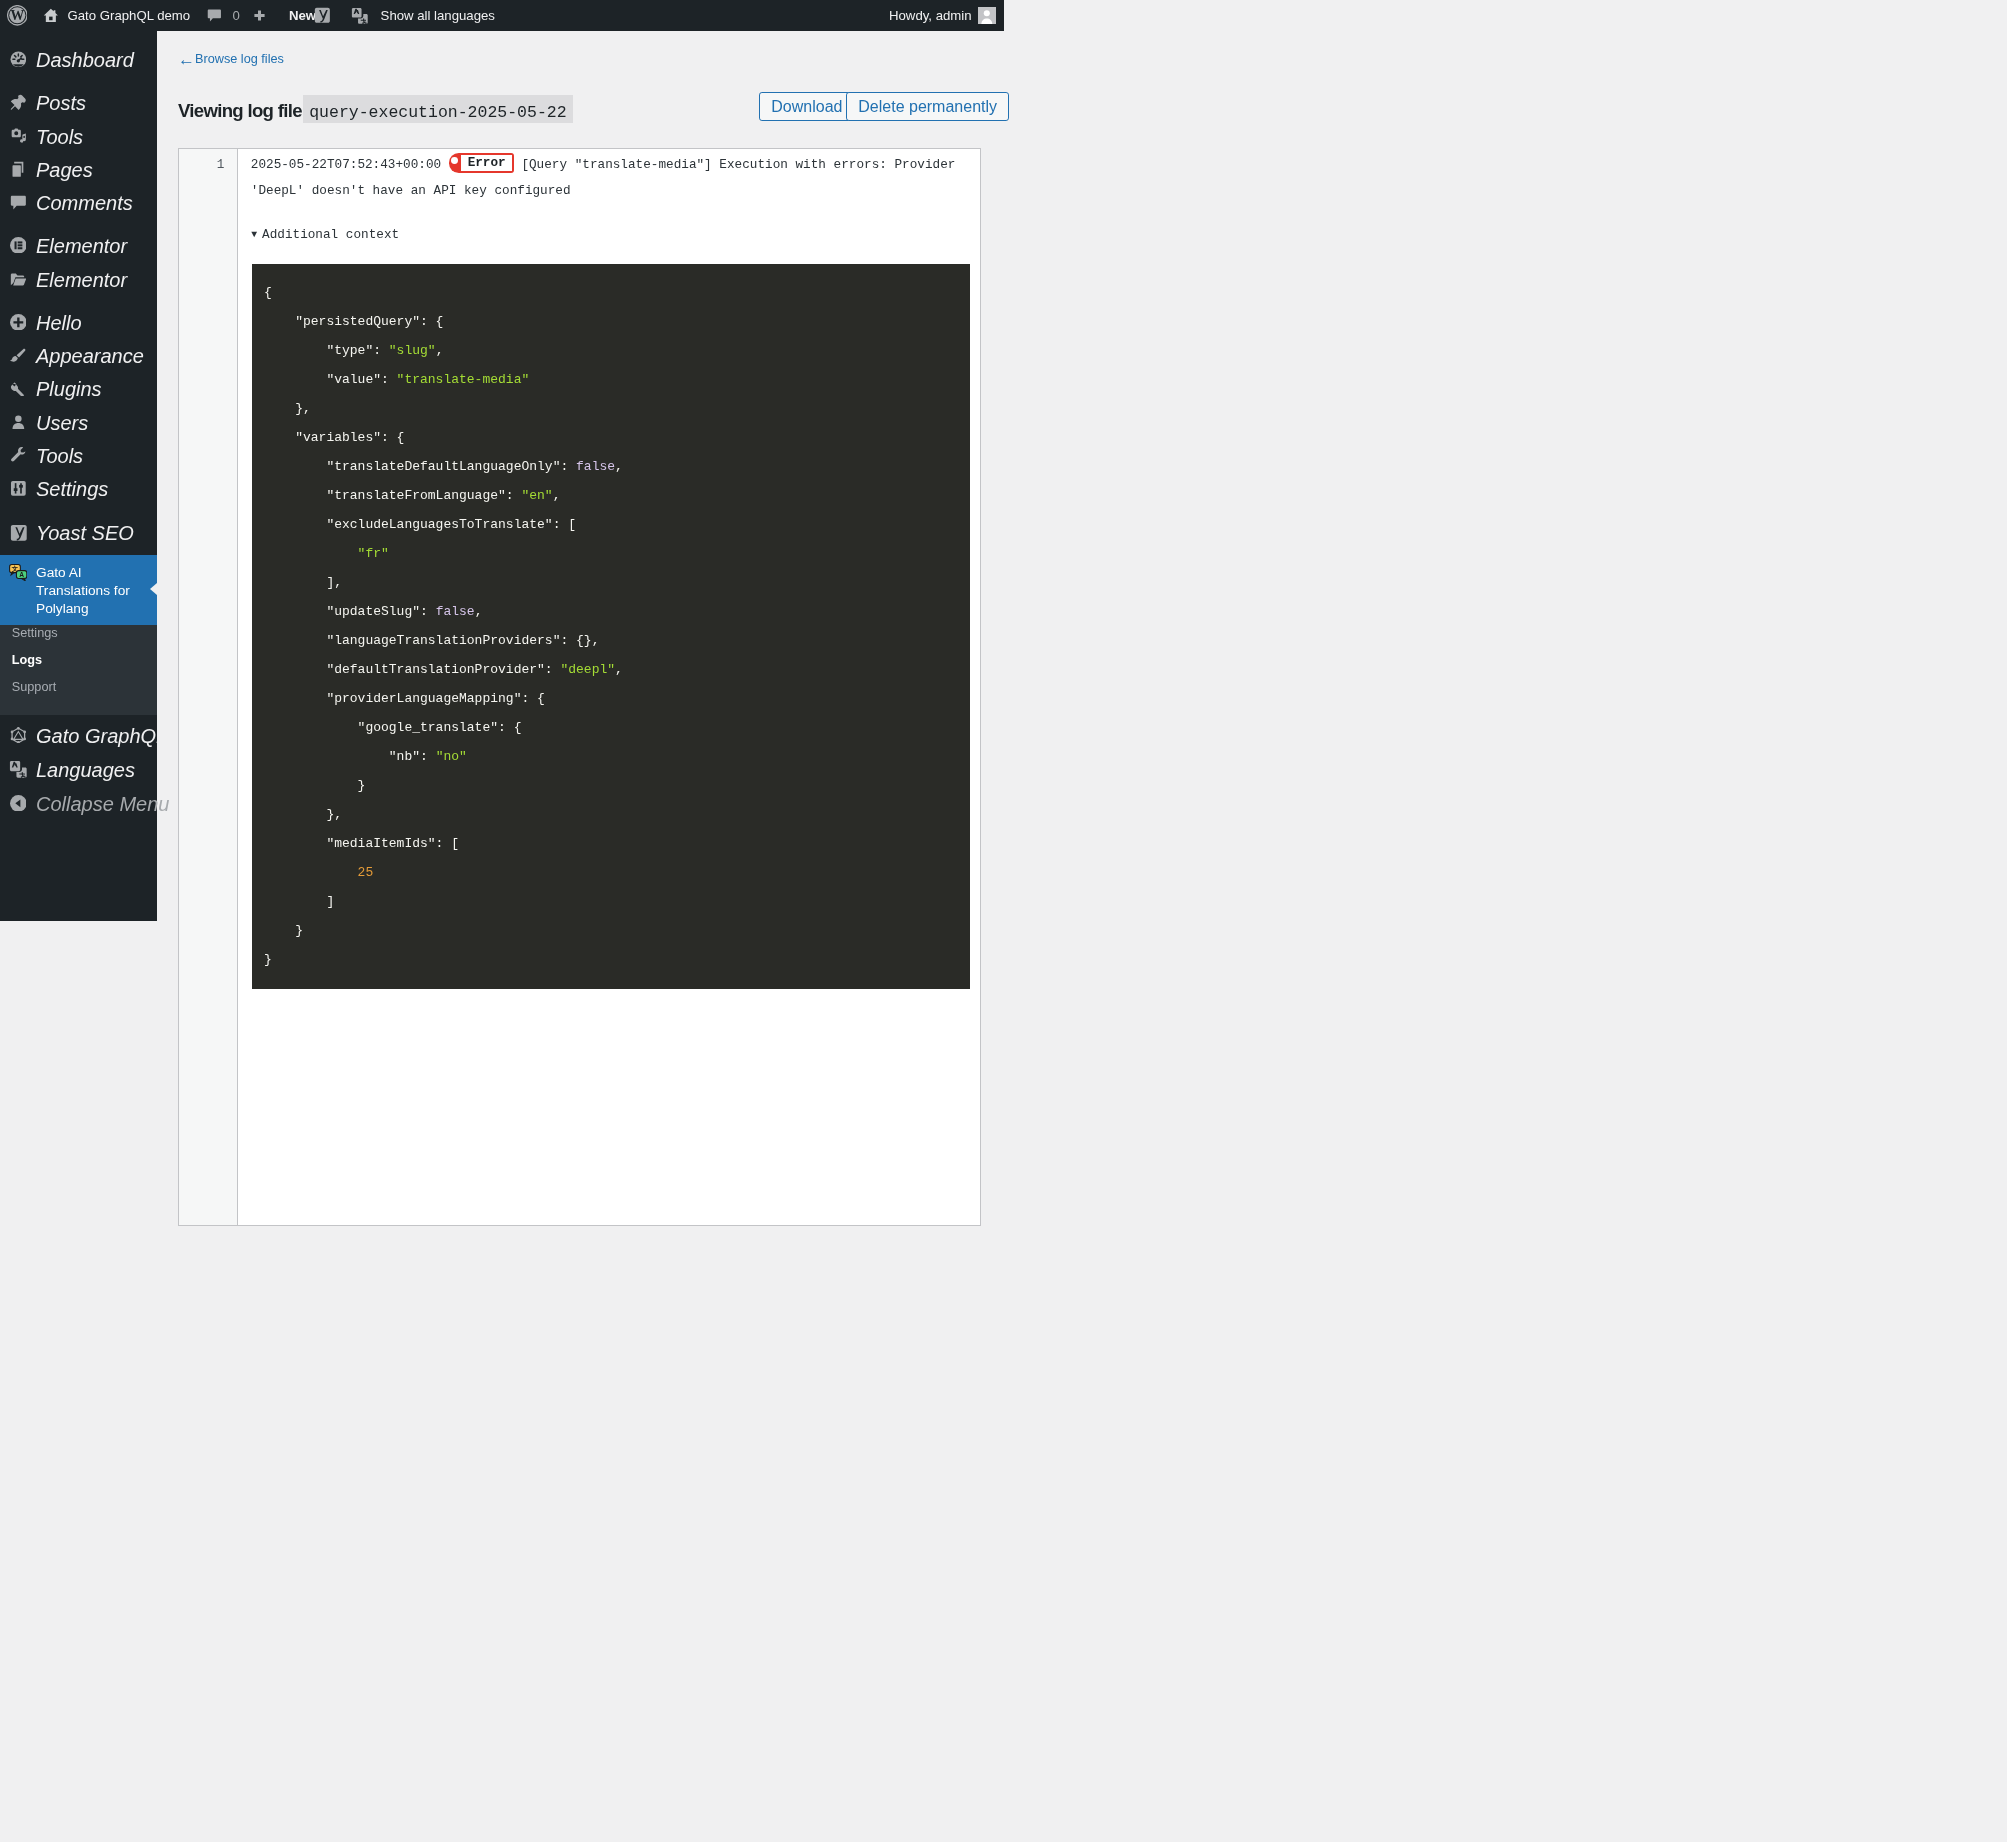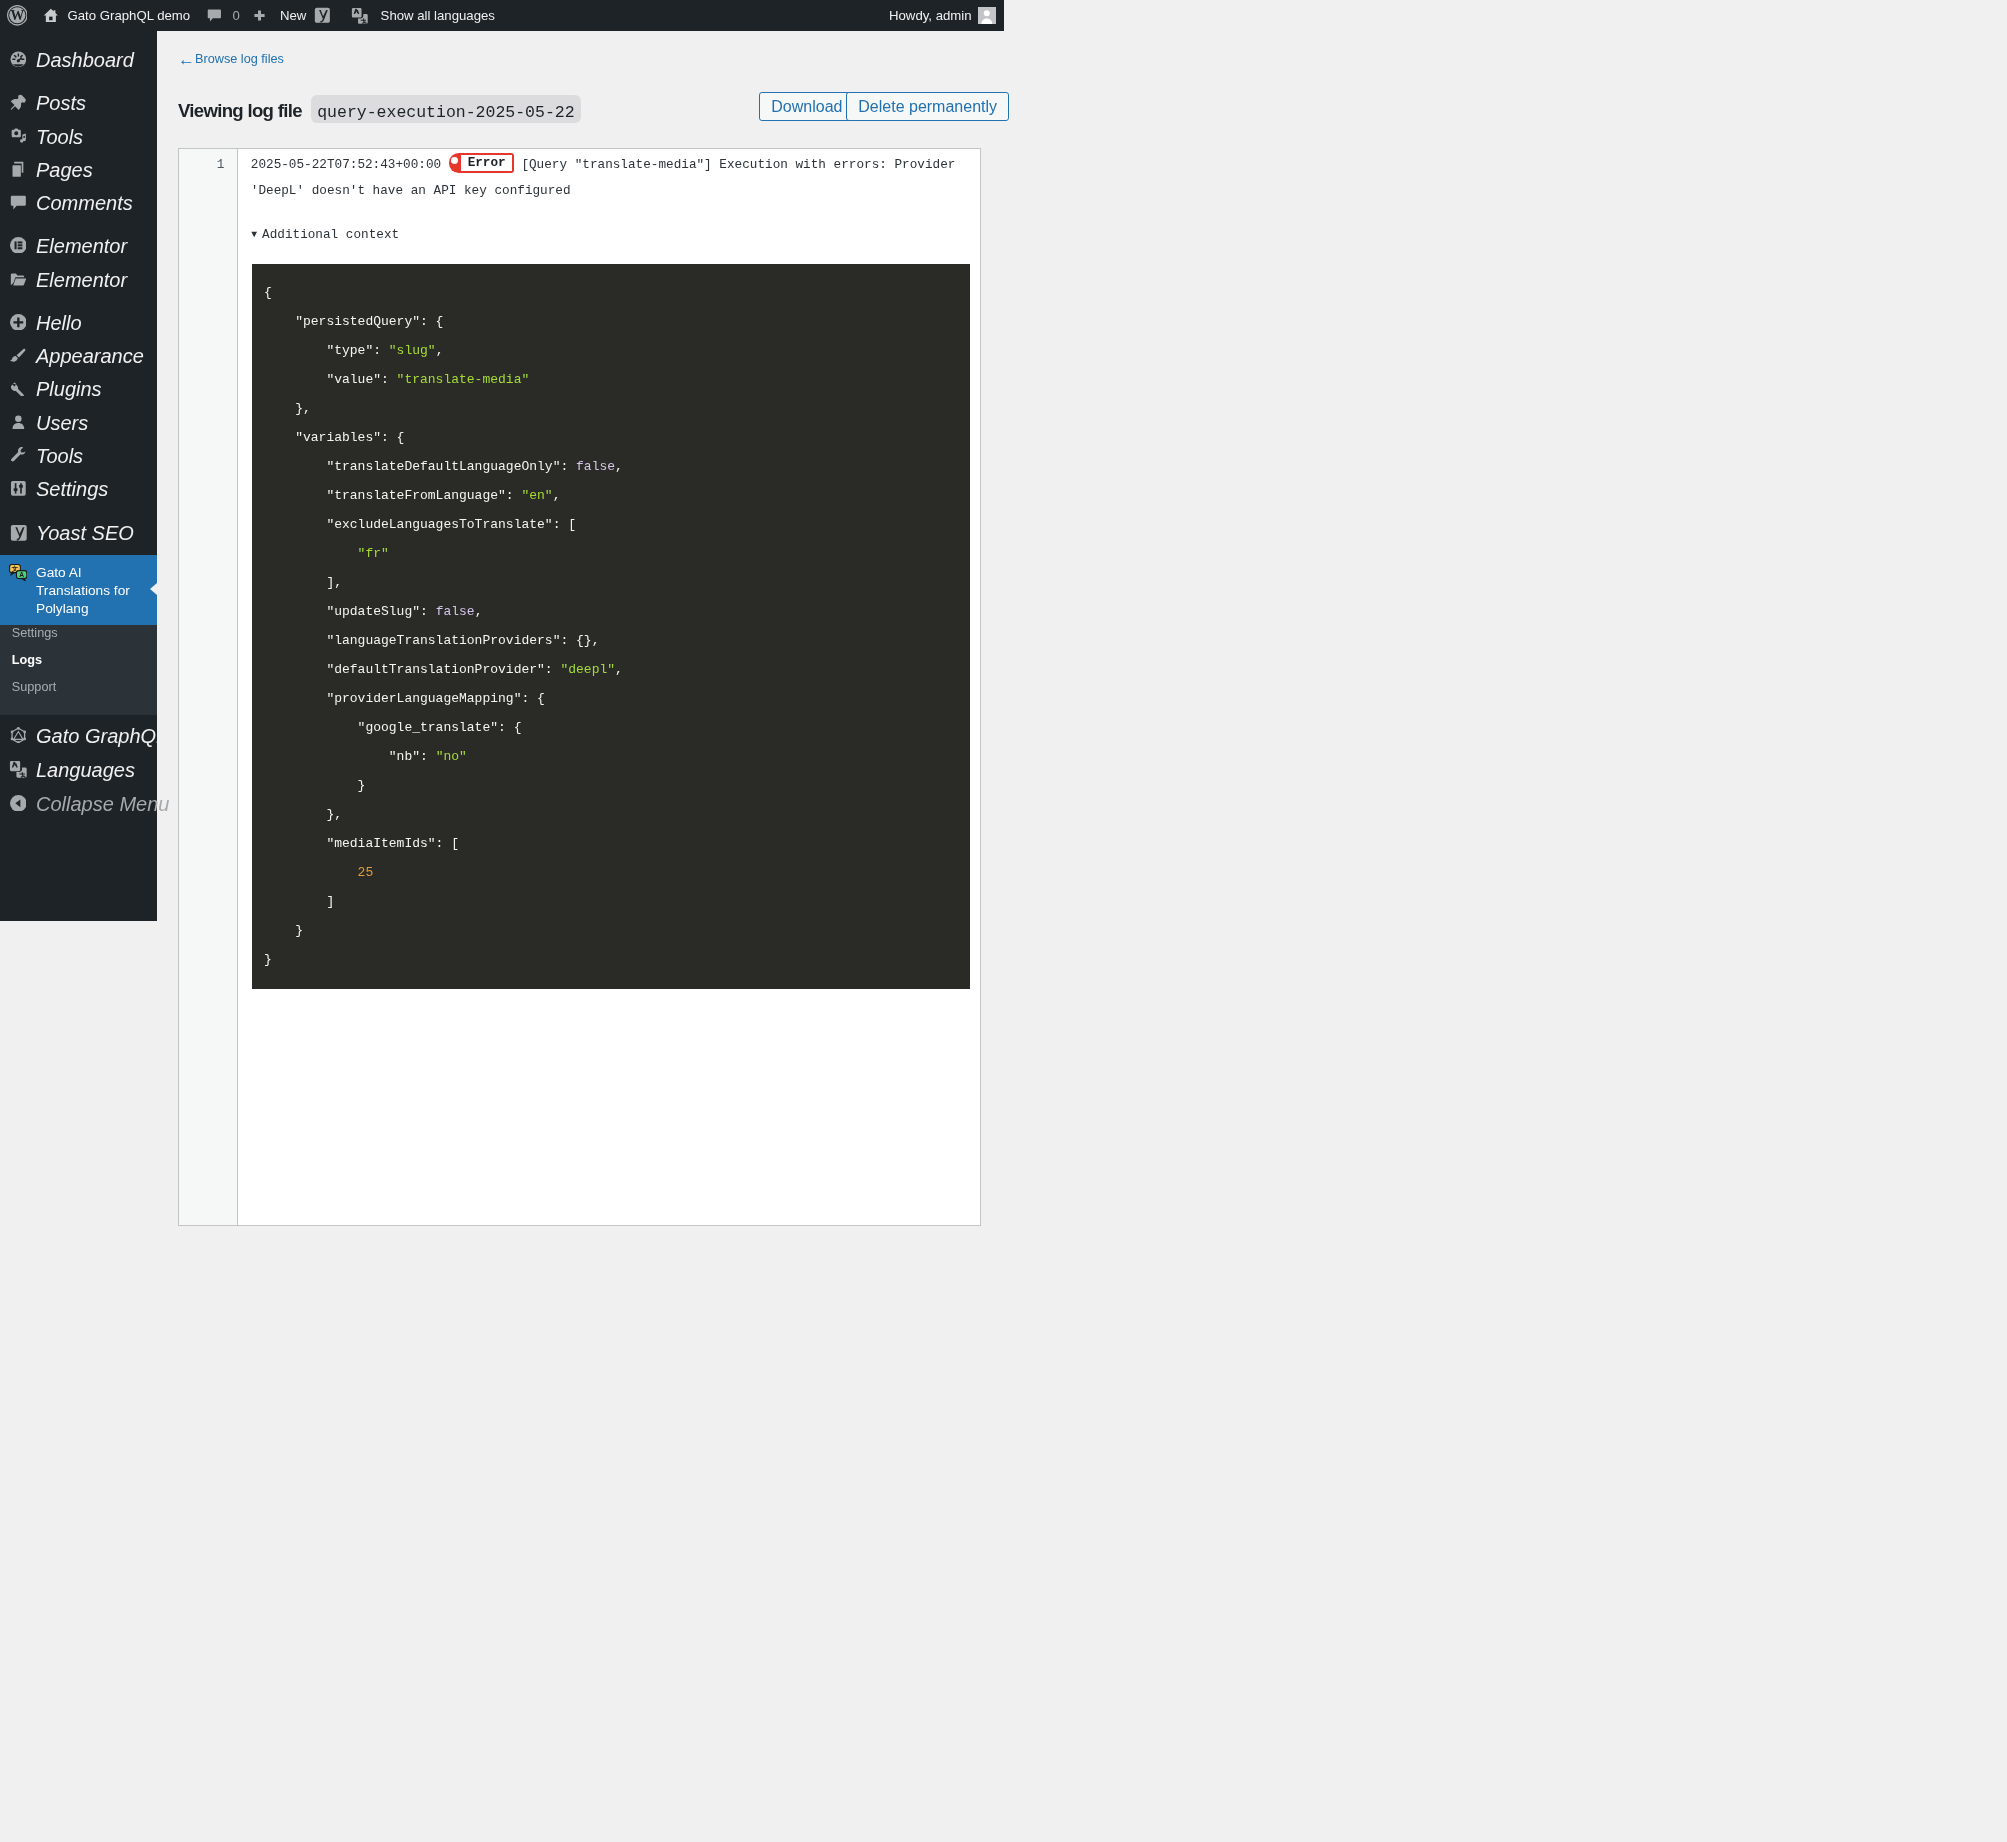--- a/index.html
+++ b/index.html
@@ -22,21 +22,21 @@
   #active-item .arrow { position:absolute; right:0; top:28px; width:0; height:0;
      border-top:6.9px solid transparent; border-bottom:6.9px solid transparent; border-right:7.8px solid #f0f0f1; }
   #submenu { position:absolute; left:0; top:625px; width:157px; height:90px; background:#2c3338; z-index:21; }
   #submenu .smi { position:absolute; left:11.8px; font-size:12.7px; color:#a8adb3; white-space:nowrap; }
 
   
   .backlink { position:absolute; left:178px; top:52px; color:#2271b1; font-size:12.7px; z-index:5; }
   .backlink .arr { font-size:17px; line-height:12.7px; vertical-align:-1.5px; letter-spacing:0; }
   h1.pagetitle { position:absolute; left:178px; top:99px; font-size:18.6px; letter-spacing:-0.7px; font-weight:700; color:#1d2327; white-space:nowrap; z-index:5; line-height:23.5px;}
   h1.pagetitle code { font-family:"Liberation Mono",monospace; font-weight:400; font-size:16.5px; letter-spacing:0;
-     background:#dcdcde; padding:8.3px 6.4px 0.5px 6.4px; margin-left:9px;border-radius:6px; }
+     background:#dcdcde; padding:8.3px 6.4px 0.5px 6.4px; margin-left:1px; }
   .btn { position:absolute; top:92px; height:29px; line-height:27.4px; padding:0 11.3px; background:#f6f7f7;
      border:1px solid #2271b1; border-radius:2.9px; color:#2271b1; font-size:16px; z-index:5; white-space:nowrap; }
 
   
   #logbox { position:absolute; left:178px; top:148px; width:803px; height:1078px; background:#fff; border:1px solid #c3c4c7; z-index:5; }
   #gutter { position:absolute; left:0; top:0; bottom:0; width:59px; background:#f6f7f7; border-right:1px solid #c3c4c7; }
   #gutter .num { margin-top:2.9px; line-height:26.5px; text-align:right; padding-right:12.7px;
      font-family:"Liberation Mono",monospace; font-size:12.7px; color:#50575e; }
   #logcell { position:absolute; left:60px; top:0; right:0; padding-top:2.9px;
      font-family:"Liberation Mono",monospace; font-size:12.7px; color:#2c3338; }
@@ -112,21 +112,21 @@
 <div class="abi" style="left:207px;">
   <svg width="14.7" height="14.7" viewBox="0 0 20 20">
       <path fill="#a7aaad" d="M2.5 2h15c.8 0 1.5.7 1.5 1.5v9c0 .8-.7 1.5-1.5 1.5H8l-4 4.5V14H2.5c-.8 0-1.5-.7-1.5-1.5v-9C1 2.7 1.7 2 2.5 2z"></path>
     </svg>
   <span style="margin-left:10.8px;color:#a7aaad;">0</span>
 </div>
 <div class="abi" style="left:252px;">
   <svg width="15" height="15" viewBox="0 0 20 20">
       <path fill="#a7aaad" d="M12 3.2v4.8h4.8v4h-4.8v4.8H8v-4.8H3.2V8H8V3.2z"></path>
     </svg>
-  <span style="margin-left:13px;">New</span>
+  <span style="margin-left:22px;font-weight:bold;">New</span>
 </div>
 <div class="abi" style="left:314px;">
   <svg width="16.7" height="16.7" viewBox="0 0 20 20">
       <path fill="#a7aaad" d="M16.7 1H3.3C2 1 1 2 1 3.3v13.4C1 18 2 19 3.3 19h13.4c1.3 0 2.3-1 2.3-2.3V3.3C19 2 18 1 16.7 1zm-2.1 2.6h1.9l-4.1 10.8c-.5 1.4-1.1 2.4-1.8 3.1-.7.7-1.7 1.1-2.9 1.2v-1.8c.8-.1 1.4-.4 1.8-.8.4-.4.8-1.1 1.1-2L6.1 3.6h2l2.8 7.4z"></path>
     </svg>
 </div>
 <div class="abi" style="left:351px;">
   <svg width="17.6" height="17.6" viewBox="0 0 20 20">
       <g fill="#a7aaad">
         <path d="M1 2.5C1 1.7 1.7 1 2.5 1h8c.8 0 1.5.7 1.5 1.5v8c0 .8-.7 1.5-1.5 1.5h-8C1.7 12 1 11.3 1 10.5v-8zm5.9 1L6.5 2H5l-2 6h1.6l.4-1.2h2.4L7.8 8h1.6L7.9 3.5zM6.2 4.7l.8 2.3H5.4l.8-2.3z"></path>

